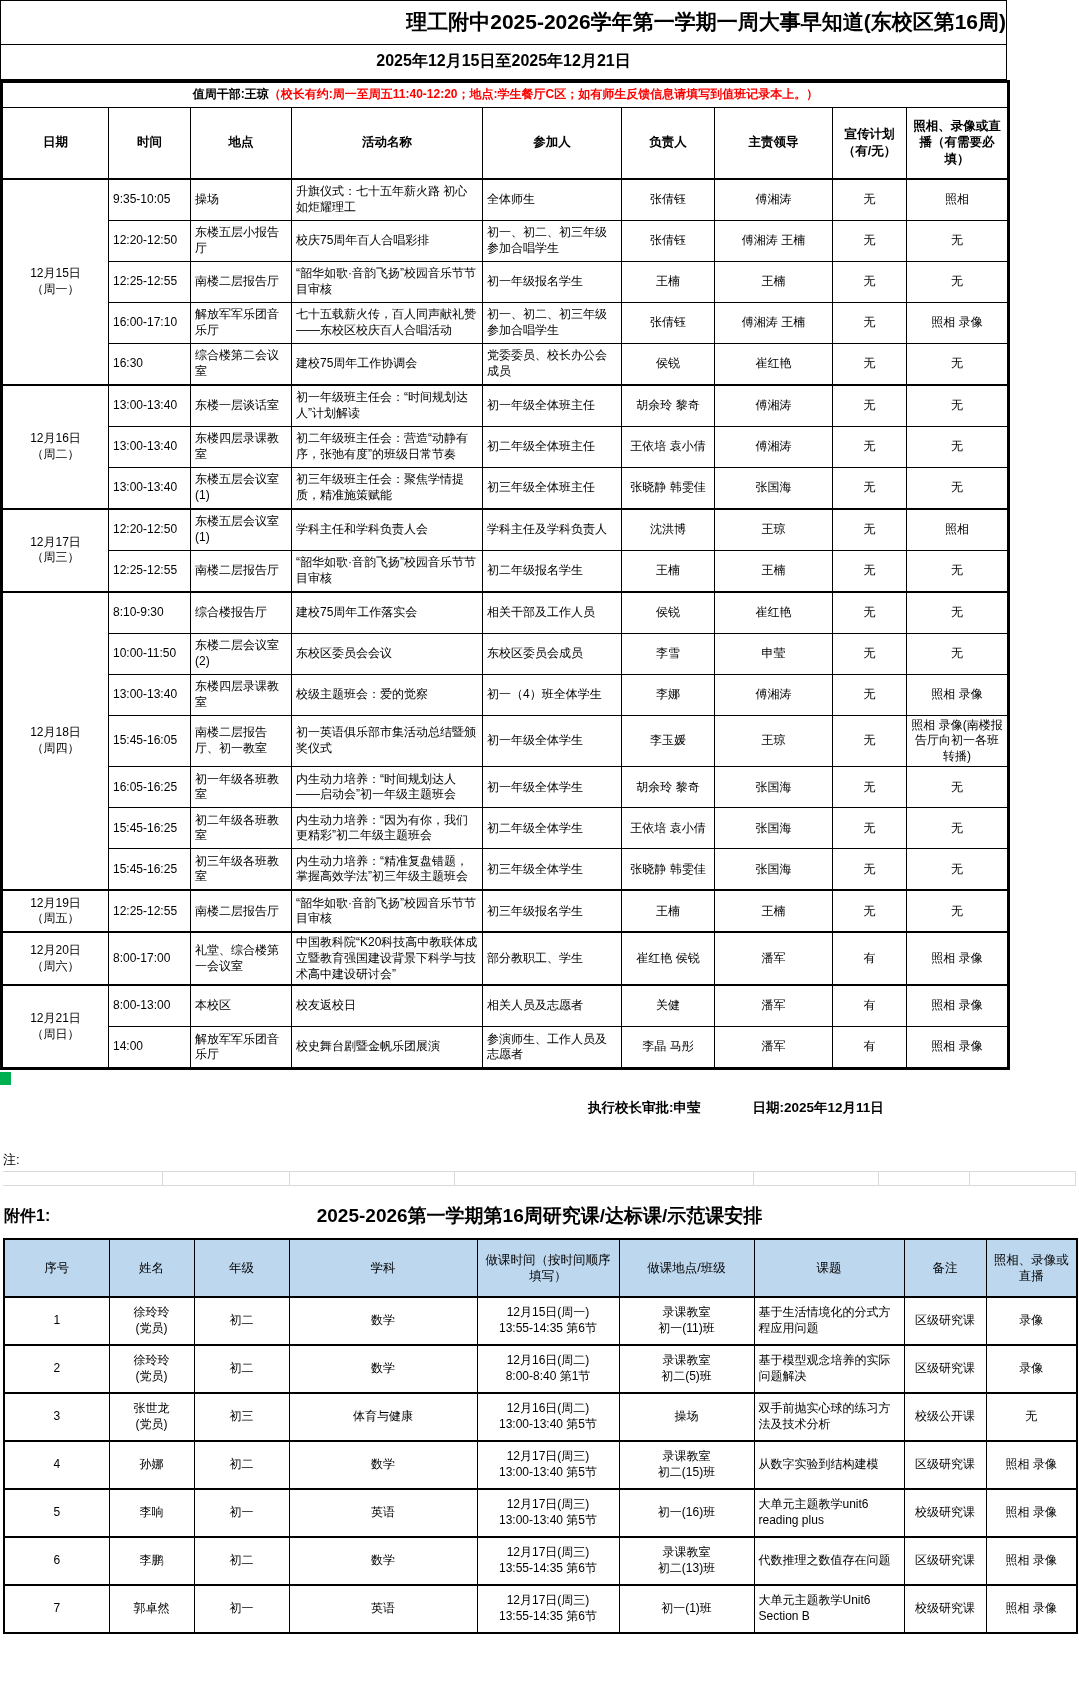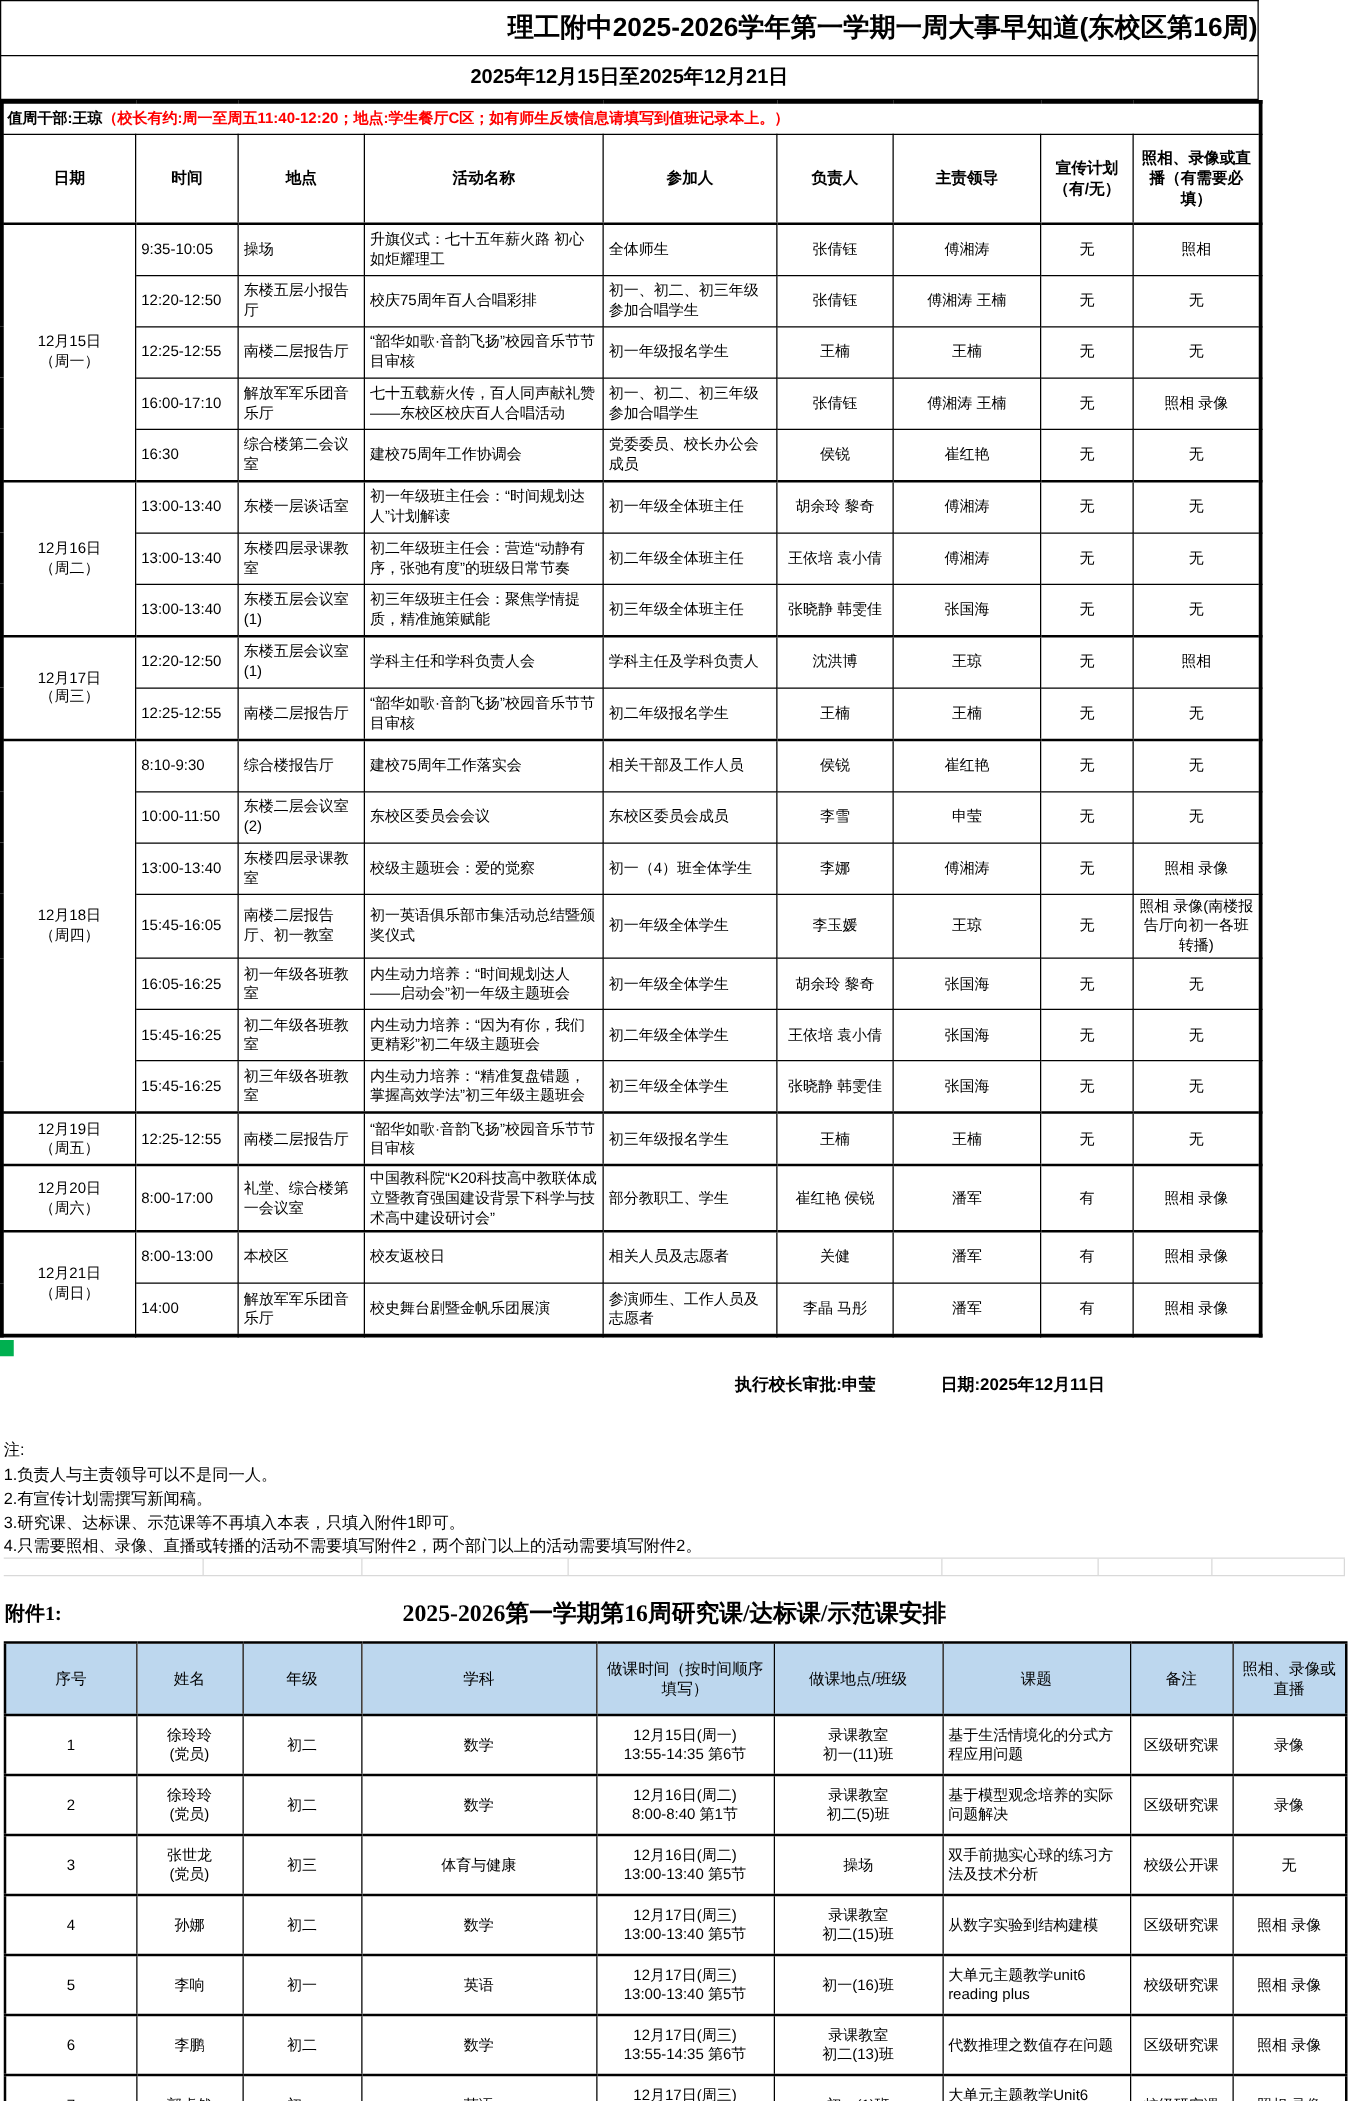--- a/index.html
+++ b/index.html
@@ -20,21 +20,21 @@
   }
   
   table{border-collapse:collapse;table-layout:fixed;}
   .main{width:1007px;border:3px solid #000;}
   .main td,.main th{
     border:1px solid #000;padding:2px 4px;font-size:12px;line-height:1.3;
     white-space:pre-line;overflow:hidden;vertical-align:middle;
   }
   .duty-cell{
     font-size:13.5px;font-weight:bold;padding:4px 2px 4px 3px !important;
-    text-align:left;border-bottom:1px solid #000;
+    text-align:center;border-bottom:1px solid #000;
   }
   .duty-red{color:#ff0000;}
   .main thead th{font-weight:bold;text-align:center;height:66px;border-bottom:2px solid #000;font-size:12.5px;}
   .main tbody tr.group-start td{border-top:2px solid #000;}
   .main td.c-date{text-align:center;}
   .main td.mc0{text-align:left;}   
   .main td.mc1{text-align:left;}   
   .main td.mc2{text-align:left;margin-left:12px;}   
   .main td.mc3{text-align:left;}   
   .main td.mc4,.main td.mc5,.main td.mc6,.main td.mc7{text-align:center;}
@@ -46,21 +46,21 @@
   .approval .ap1{margin-left:588px;}
   .approval .ap2{margin-left:52px;}
   
   .notes{margin:34px 0 0 3px;font-size:13px;line-height:1.45;}
   .notes .note-label{margin-bottom:1px;}
   
   .gridstrip{display:flex;width:1073px;margin-left:3px;height:13px;
     border-top:1px solid #d9d9d9;border-bottom:1px solid #d9d9d9;}
   .gridstrip span{border-right:1px solid #d9d9d9;height:100%;}
   
-  .att-head{position:relative;height:40px;margin-top:12px;font-family:Liberation Serif, serif;}
+  .att-head{position:relative;height:40px;margin-top:12px;}
   .att-label{position:absolute;left:4px;top:8px;font-size:16px;font-weight:bold;}
   .att-title{position:absolute;left:0;right:0;top:5px;text-align:center;font-size:19px;font-weight:bold;}
   
   .att{width:1073px;margin-left:3px;border:2px solid #000;}
   .att th,.att td{
     border:1px solid #000;border-top-width:2px;border-bottom-width:2px;
     padding:2px 4px;font-size:12px;line-height:1.3;white-space:pre-line;
     overflow:hidden;vertical-align:middle;text-align:center;
   }
   .att thead th{font-weight:normal;height:52px;font-size:12.5px;}
@@ -334,26 +334,20 @@
 
   <div class="green-mark"></div>
 
   <div class="approval">
     <span class="ap1">执行校长审批:申莹</span>
     <span class="ap2">日期:2025年12月11日</span>
   </div>
 
   <div class="notes">
     <div class="note-label">注:</div>
-    <div>
-        <div>1.负责人与主责领导可以不是同一人。</div>
-        <div>2.有宣传计划需撰写新闻稿。</div>
-        <div>3.研究课、达标课、示范课等不再填入本表，只填入附件1即可。</div>
-        <div>4.只需要照相、录像、直播或转播的活动不需要填写附件2，两个部门以上的活动需要填写附件2。</div>
-      </div>
   </div>
 
   <div class="gridstrip">
     <span style="width:160px"></span>
       <span style="width:127px"></span>
       <span style="width:165px"></span>
     <span style="width:300px"></span>
       <span style="width:125px"></span>
       <span style="width:90px"></span>
     <span style="width:106px"></span>

